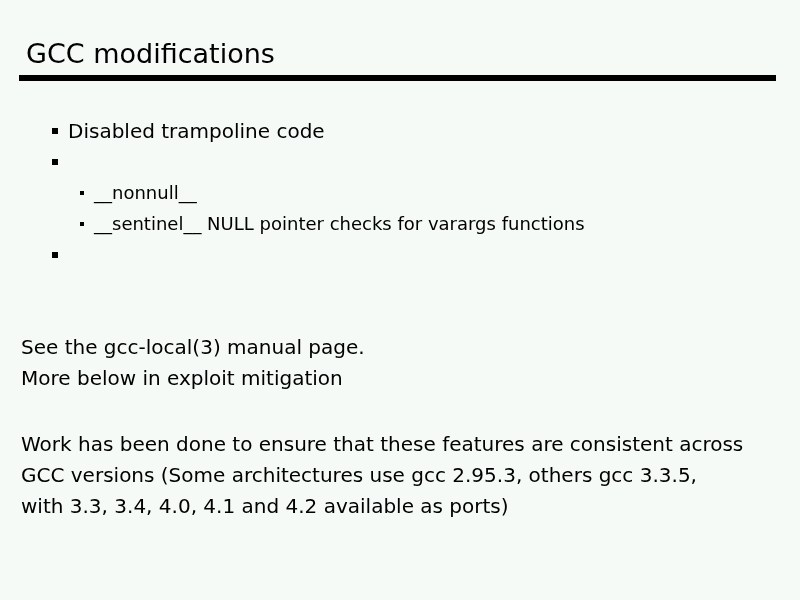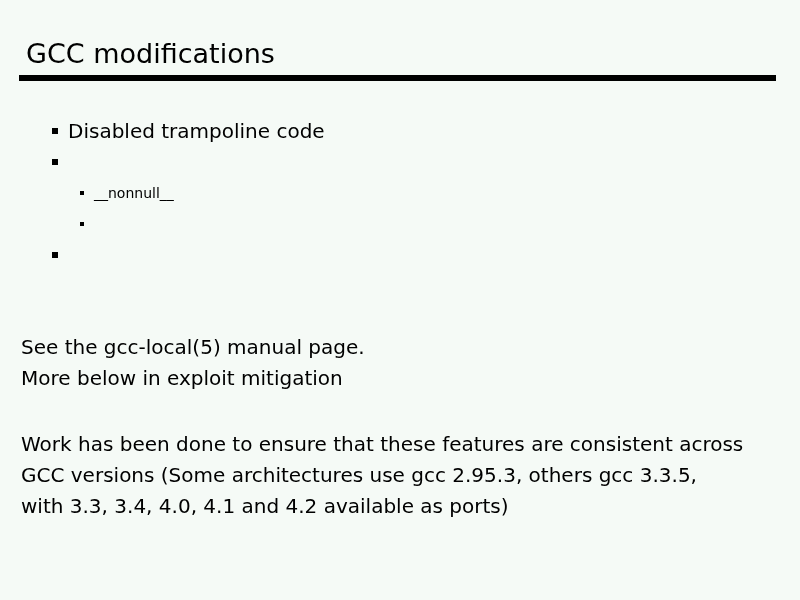--- a/index.html
+++ b/index.html
@@ -44,21 +44,21 @@
   }
   .bullet-row {
     display: flex;
     align-items: center;
     height: 31px;
     font-size: 20px;
     white-space: nowrap;
   }
   .bullet-row.l2 {
     margin-left: 28px;
-    font-size: 14px;
+    font-size: 18px;
     text-align: center;
   }
   .marker {
     flex: none;
     background: #000000;
     margin-right: 10px;
   }
   .bullet-row.l1 .marker { width: 6px; height: 6px; }
   .bullet-row.l2 .marker { width: 4px; height: 4px; }
   .notes {
@@ -93,26 +93,27 @@
     </li>
     <li class="bullet-row l1">
       <span class="marker"></span>
     </li>
     <li class="bullet-row l2">
       <span class="marker"></span>
       <span>__nonnull__</span>
     </li>
     <li class="bullet-row l2">
       <span class="marker"></span>
+      <span>__sentinel__ NULL pointer checks for varargs functions</span>
     </li>
     <li class="bullet-row l1">
       <span class="marker"></span>
     </li>
   </ul>
 
   <div class="notes">
-    <div>See the gcc-local(5) manual page.</div>
+    <div>See the gcc-local(3) manual page.</div>
     <div>More below in exploit mitigation</div>
   </div>
 
   <div class="closing">Work has been done to ensure that these features are consistent across GCC versions (Some architectures use gcc 2.95.3, others gcc 3.3.5, with 3.3, 3.4, 4.0, 4.1 and 4.2 available as ports)</div>
 
 </div>
 
 </body></html>

